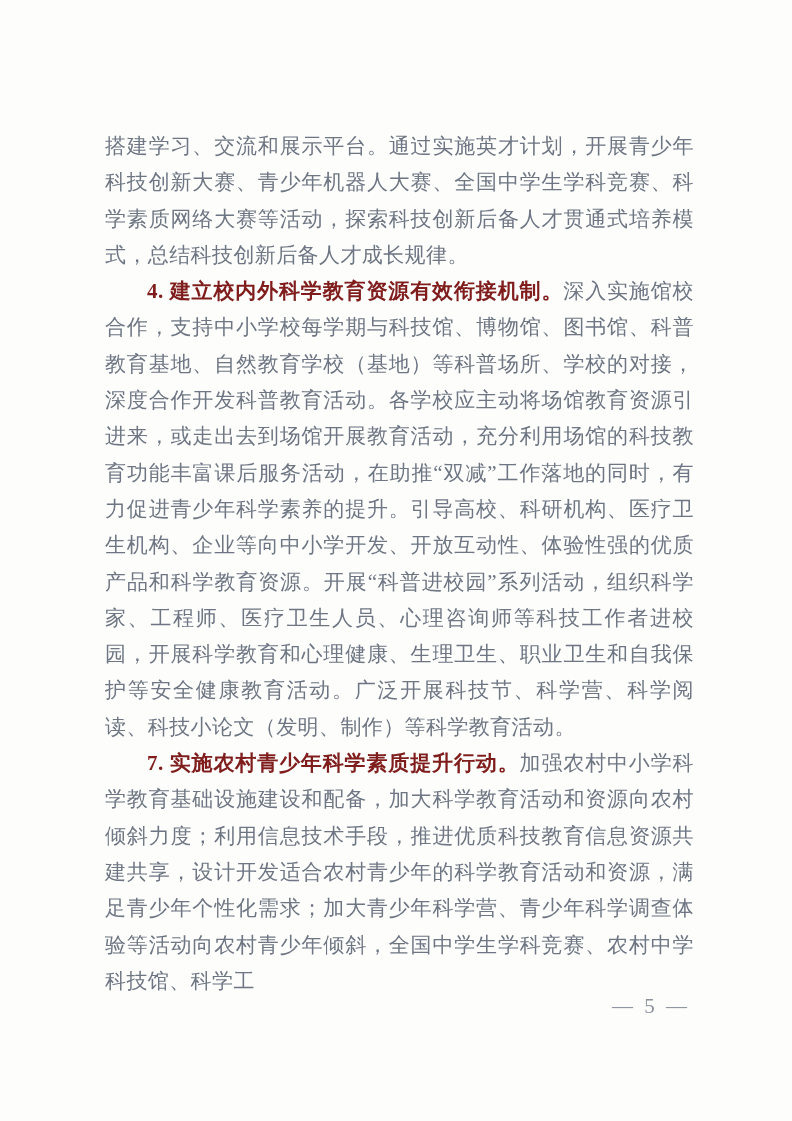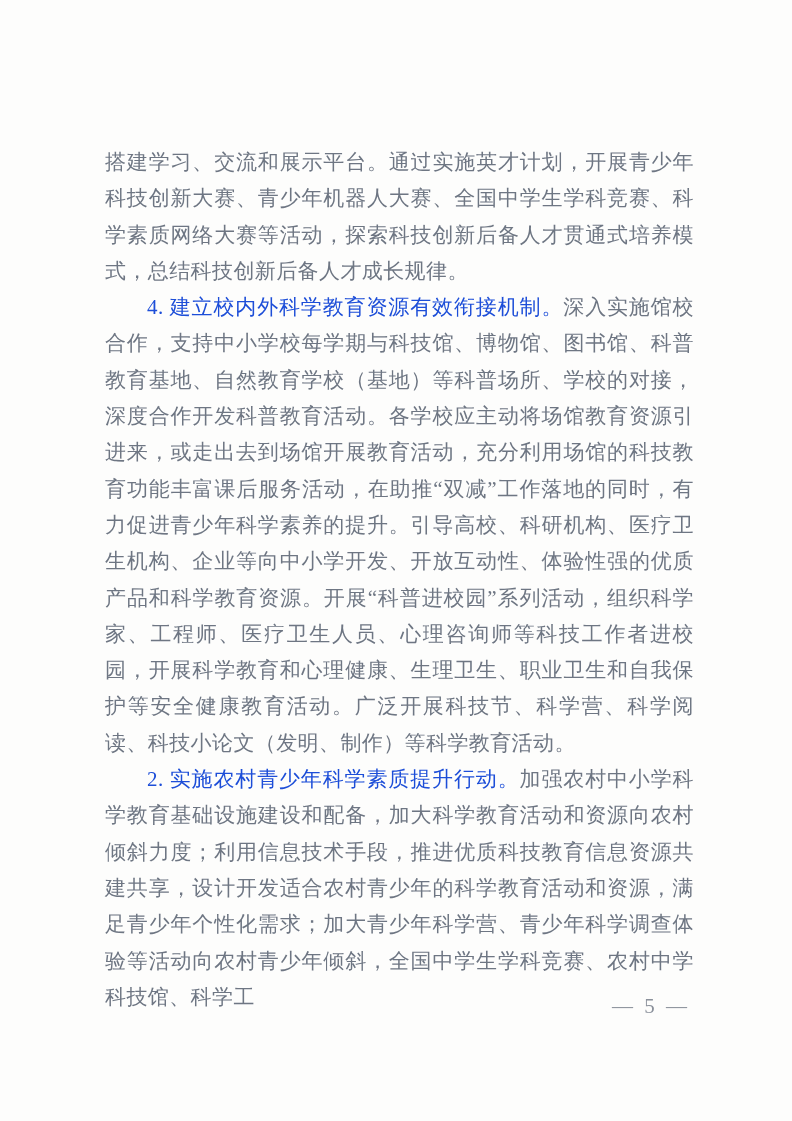--- a/index.html
+++ b/index.html
@@ -15,38 +15,38 @@
   .sheet {
     position: relative;
     width: 792px;
     height: 1121px;
     background: #fdfdfc;
     font-family: "Liberation Serif", "DejaVu Serif", serif;
   }
   .body-text {
     position: absolute;
     left: 105px;
-    top: 144px;
+    top: 128px;
     width: 589px;
     color: #6e7683;
   }
   .para {
     margin: 0;
     font-size: 21px;
     line-height: 36.3px;
     text-align: justify;
     letter-spacing: 0.4px;
     word-break: break-all;
   }
   .para.indent {
     text-indent: 2em;
   }
   .lead {
-    font-weight: normal;
-    color: #1d4ed8;
+    font-weight: bold;
+    color: #7f1d1d;
   }
   .page-number {
     position: absolute;
     top: 994px;
     right: 102px;
     font-size: 21px;
     letter-spacing: 3px;
     color: #8b919b;
     white-space: nowrap;
   }
@@ -54,18 +54,18 @@
 </head>
 <body>
 
 <div class="sheet">
   <main class="body-text">
 
     <p class="para"><span>搭建学习、交流和展示平台。通过实施英才计划，开展青少年科技创新大赛、青少年机器人大赛、全国中学生学科竞赛、科学素质网络大赛等活动，探索科技创新后备人才贯通式培养模式，总结科技创新后备人才成长规律。</span></p>
 
     <p class="para indent"><strong class="lead">4. 建立校内外科学教育资源有效衔接机制。</strong><span>深入实施馆校合作，支持中小学校每学期与科技馆、博物馆、图书馆、科普教育基地、自然教育学校（基地）等科普场所、学校的对接，深度合作开发科普教育活动。各学校应主动将场馆教育资源引进来，或走出去到场馆开展教育活动，充分利用场馆的科技教育功能丰富课后服务活动，在助推“双减”工作落地的同时，有力促进青少年科学素养的提升。引导高校、科研机构、医疗卫生机构、企业等向中小学开发、开放互动性、体验性强的优质产品和科学教育资源。开展“科普进校园”系列活动，组织科学家、工程师、医疗卫生人员、心理咨询师等科技工作者进校园，开展科学教育和心理健康、生理卫生、职业卫生和自我保护等安全健康教育活动。广泛开展科技节、科学营、科学阅读、科技小论文（发明、制作）等科学教育活动。</span></p>
 
-    <p class="para indent"><strong class="lead">2. 实施农村青少年科学素质提升行动。</strong><span>加强农村中小学科学教育基础设施建设和配备，加大科学教育活动和资源向农村倾斜力度；利用信息技术手段，推进优质科技教育信息资源共建共享，设计开发适合农村青少年的科学教育活动和资源，满足青少年个性化需求；加大青少年科学营、青少年科学调查体验等活动向农村青少年倾斜，全国中学生学科竞赛、农村中学科技馆、科学工</span></p>
+    <p class="para indent"><strong class="lead">7. 实施农村青少年科学素质提升行动。</strong><span>加强农村中小学科学教育基础设施建设和配备，加大科学教育活动和资源向农村倾斜力度；利用信息技术手段，推进优质科技教育信息资源共建共享，设计开发适合农村青少年的科学教育活动和资源，满足青少年个性化需求；加大青少年科学营、青少年科学调查体验等活动向农村青少年倾斜，全国中学生学科竞赛、农村中学科技馆、科学工</span></p>
 
   </main>
 
   <footer class="page-number">— 5 —</footer>
 </div>
 
 </body></html>

